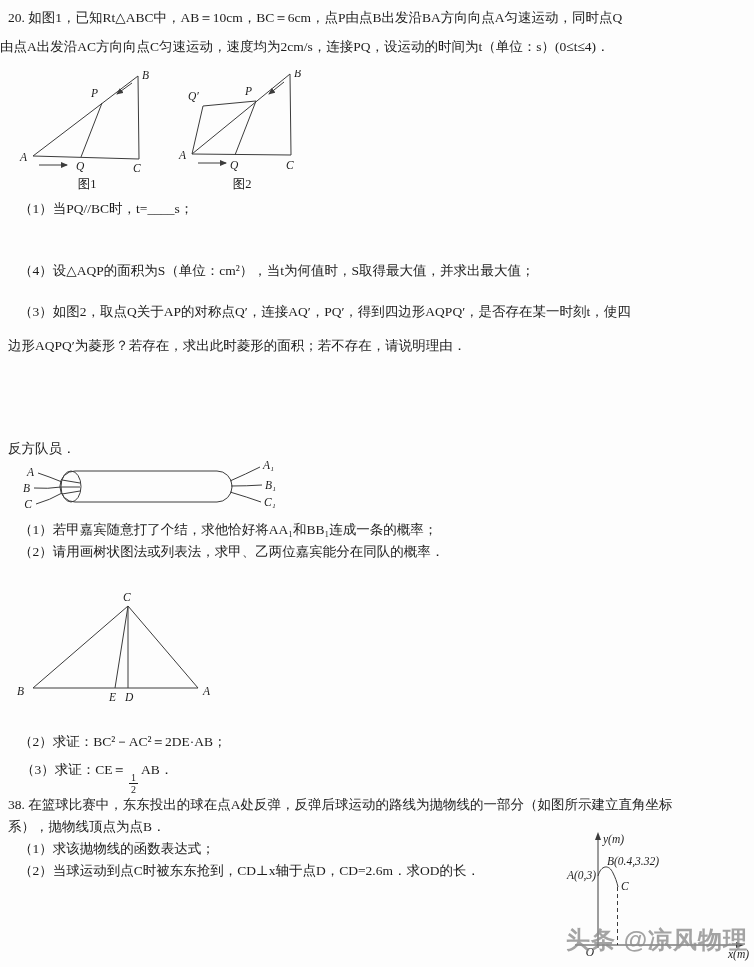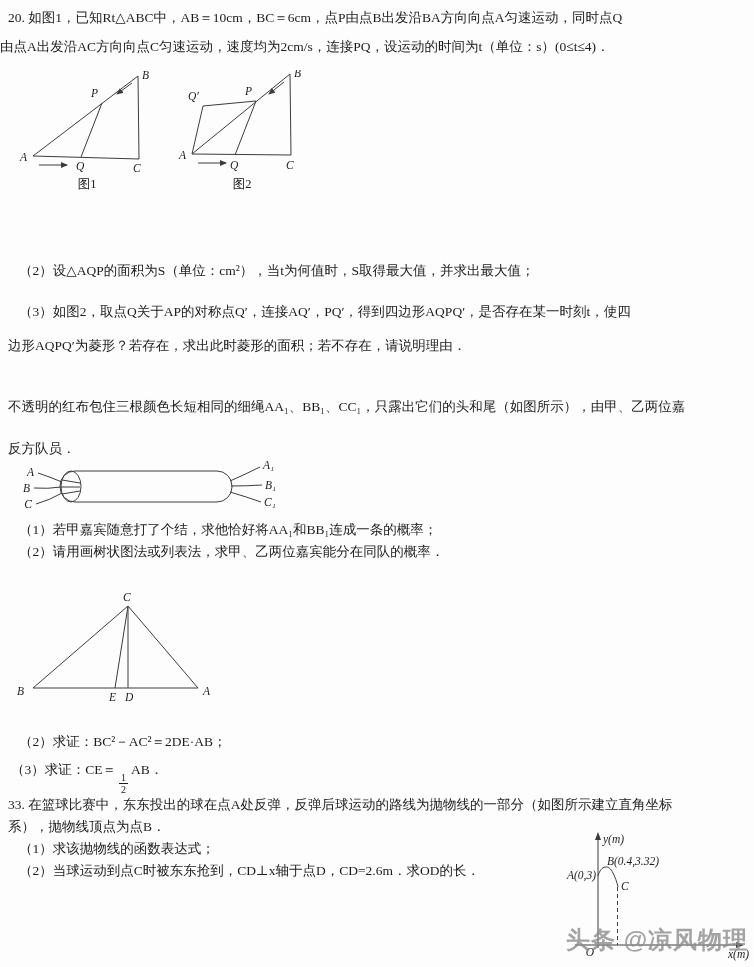--- a/index.html
+++ b/index.html
@@ -68,25 +68,25 @@
       <text x="7" y="89">A</text>
       <text x="122" y="7">B</text>
       <text x="114" y="99">C</text>
       <text x="73" y="25">P</text>
       <text x="58" y="99">Q</text>
       <text x="16" y="30">Q′</text>
       <text class="cjk" x="70" y="118" text-anchor="middle">图2</text>
     </svg>
   </div>
 
-  <div class="line" style="top:261px;left:19px">（2）设△AQP的面积为S（单位：cm²），当t为何值时，S取得最大值，并求出最大值；</div>
+  <div class="line" style="top:199px;left:19px">（1）当PQ//BC时，t=____s；</div>
+  <div class="line" style="top:261px;left:19px">（4）设△AQP的面积为S（单位：cm²），当t为何值时，S取得最大值，并求出最大值；</div>
   <div class="line" style="top:302px;left:19px">（3）如图2，取点Q关于AP的对称点Q′，连接AQ′，PQ′，得到四边形AQPQ′，是否存在某一时刻t，使四</div>
   <div class="line" style="top:336px;left:8px">边形AQPQ′为菱形？若存在，求出此时菱形的面积；若不存在，请说明理由．</div>
 
-  <div class="line" style="top:397px;left:8px">不透明的红布包住三根颜色长短相同的细绳AA₁、BB₁、CC₁，只露出它们的头和尾（如图所示），由甲、乙两位嘉</div>
   <div class="line" style="top:439px;left:8px">反方队员．</div>
 
   <div class="fig" style="left:14px;top:456px">
     <svg width="265" height="64" viewBox="0 0 265 64">
       <rect class="stroke" x="46" y="15" width="172" height="31" rx="15"></rect>
       <ellipse class="stroke" cx="57" cy="30.5" rx="10" ry="15.5"></ellipse>
       <path class="stroke" d="M48,24 L66,27"></path>
       <path class="stroke" d="M47,31 L66,31"></path>
       <path class="stroke" d="M48,38 L66,35"></path>
       <path class="stroke" d="M24,17 Q36,21 48,26"></path>
@@ -117,28 +117,28 @@
       <line class="stroke" x1="113" y1="16" x2="113" y2="98"></line>
       <text x="2" y="105">B</text>
       <text x="188" y="105">A</text>
       <text x="108" y="11">C</text>
       <text x="94" y="111">E</text>
       <text x="110" y="111">D</text>
     </svg>
   </div>
 
   <div class="line" style="top:732px;left:19px">（2）求证：BC²－AC²＝2DE·AB；</div>
-  <div class="line" style="top:760px;left:11px">
+  <div class="line" style="top:760px;left:21px">
     <span>（3）求证：CE＝</span><span class="frac">
         <span class="num">1</span>
         <span class="den">2</span>
       </span><span>AB．</span>
   </div>
 
-  <div class="line" style="top:795px;left:8px">33. 在篮球比赛中，东东投出的球在点A处反弹，反弹后球运动的路线为抛物线的一部分（如图所示建立直角坐标</div>
+  <div class="line" style="top:795px;left:8px">38. 在篮球比赛中，东东投出的球在点A处反弹，反弹后球运动的路线为抛物线的一部分（如图所示建立直角坐标</div>
   <div class="line" style="top:817px;left:8px">系），抛物线顶点为点B．</div>
   <div class="line" style="top:839px;left:19px">（1）求该抛物线的函数表达式；</div>
   <div class="line" style="top:861px;left:19px">（2）当球运动到点C时被东东抢到，CD⊥x轴于点D，CD=2.6m．求OD的长．</div>
 
   <div class="fig" style="left:565px;top:830px">
     <svg width="189" height="132" viewBox="0 0 189 132">
       <line class="stroke" x1="33" y1="8" x2="33" y2="118"></line>
       <polygon points="33,2 30,10 36,10" fill="#3c3c3c"></polygon>
       <line class="stroke" x1="10" y1="115" x2="174" y2="115"></line>
       <polygon points="179,115 171,112 171,118" fill="#3c3c3c"></polygon>

